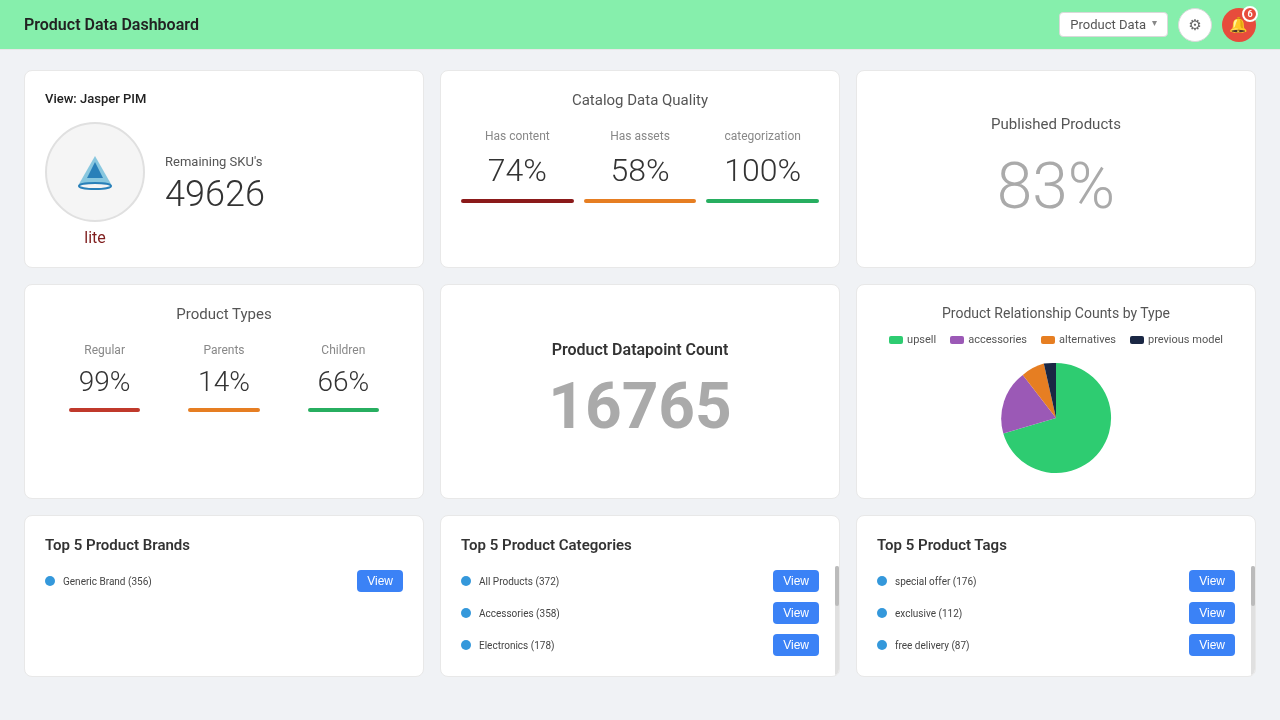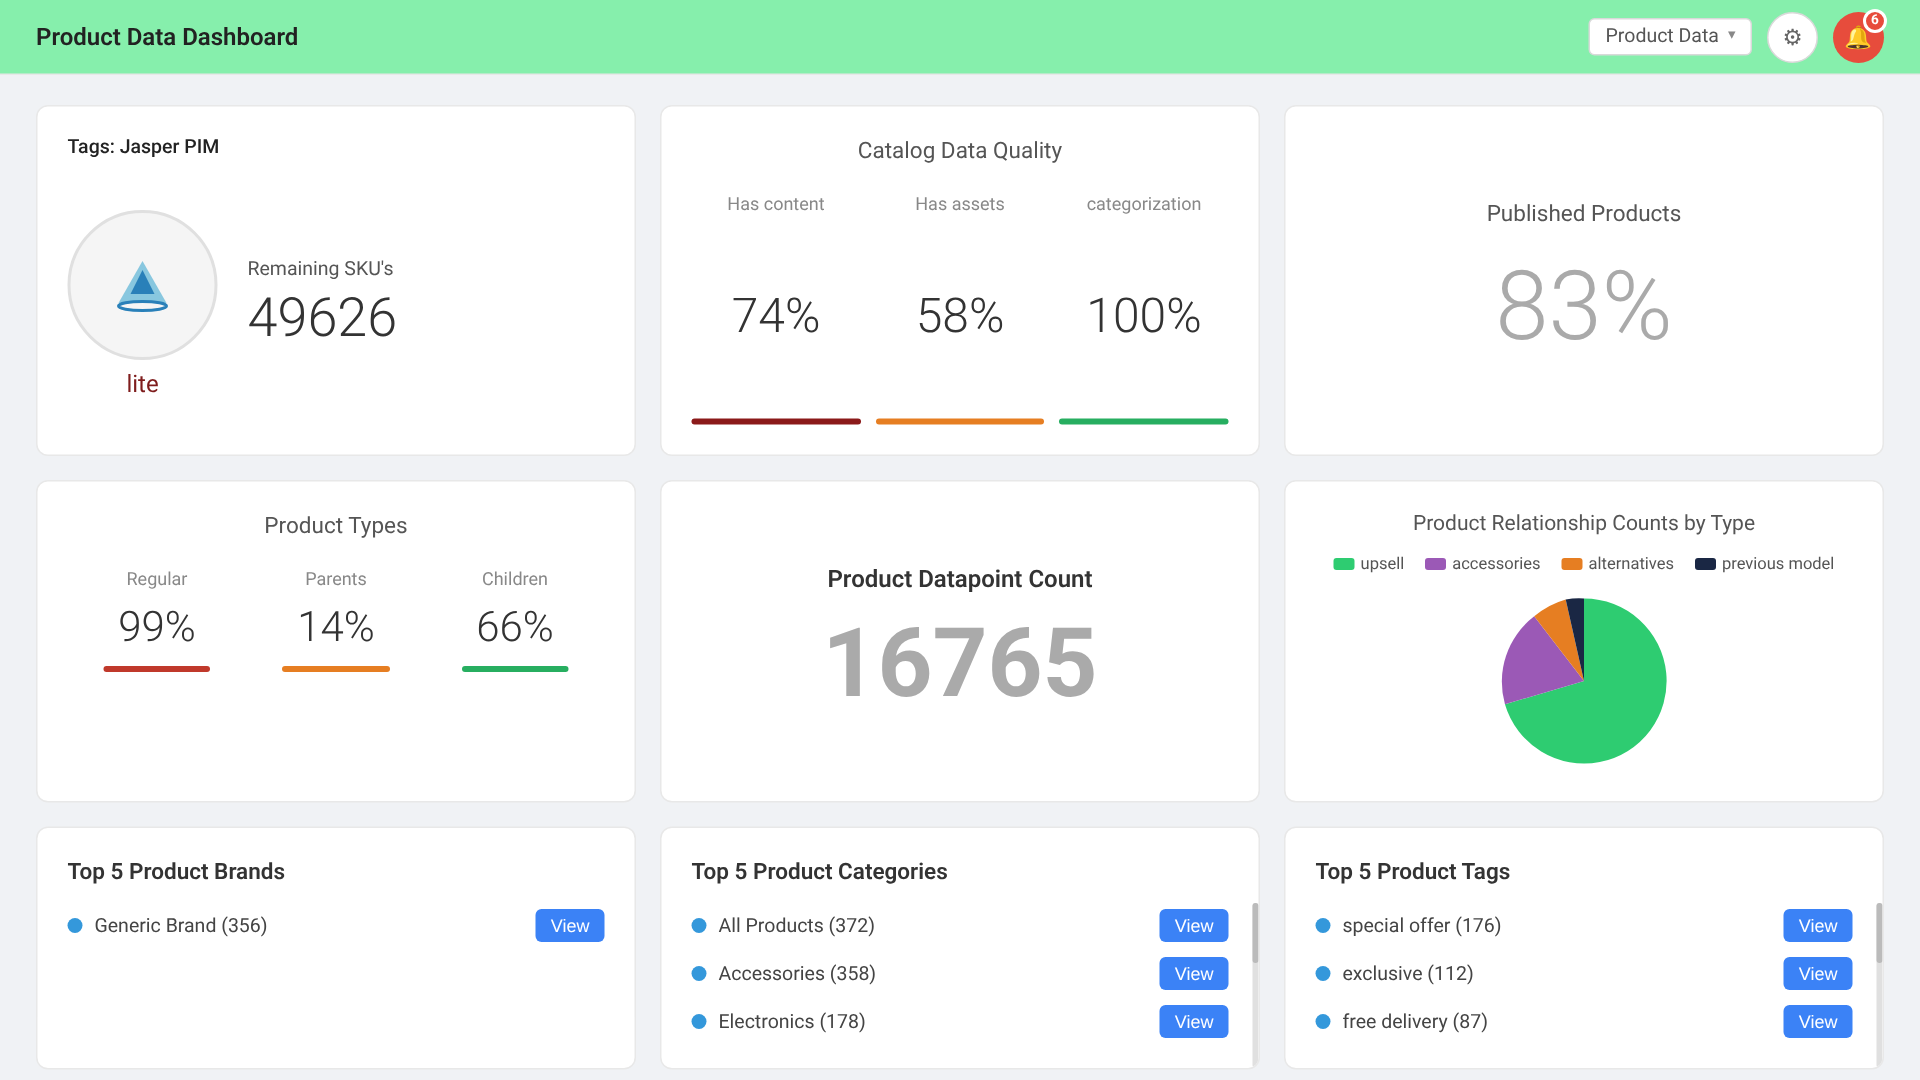--- a/index.html
+++ b/index.html
@@ -153,21 +153,20 @@
     .quality-metrics {
       display: flex;
       justify-content: space-around;
       gap: 10px;
     }
     .quality-item {
       display: flex;
       flex-direction: column;
       align-items: center;
       flex: 1;
-      gap: 40px;
     }
     .quality-label {
       font-size: 12px;
       color: #888;
       margin-bottom: 8px;
     }
     .quality-value {
       font-size: 32px;
       font-weight: 300;
       color: #333;
@@ -306,21 +305,21 @@
       align-items: center;
       gap: 8px;
     }
     .dot {
       width: 10px; height: 10px;
       border-radius: 50%;
       background: #3498db;
       flex-shrink: 0;
     }
     .item-name {
-      font-size: 13px;
+      font-size: 10px;
       color: #444;
     }
     .view-btn {
       background: #3b82f6;
       color: #fff;
       border: none;
       border-radius: 4px;
       padding: 4px 10px;
       font-size: 12px;
       cursor: pointer;
@@ -362,21 +361,21 @@
       <span>🔔</span>
       <span class="notification-badge">6</span>
     </div>
   </div>
 </div>
 
 <div class="dashboard">
 
   <div class="card card-jasper">
     <div class="name-label">
-      <span>Tags:</span>
+      <span>View:</span>
       <span>Jasper PIM</span>
     </div>
     <div class="card-body">
       <div style="display:flex;flex-direction:column;align-items:center;">
         <div class="logo-circle">
           <svg width="44" height="40" viewBox="0 0 44 40">
             <polygon points="22,4 38,32 6,32" fill="#5ab4d6" opacity="0.7"></polygon>
             <polygon points="22,10 30,26 14,26" fill="#2980b9"></polygon>
             <ellipse cx="22" cy="34" rx="16" ry="3" fill="none" stroke="#2980b9" stroke-width="2"></ellipse>
           </svg>

